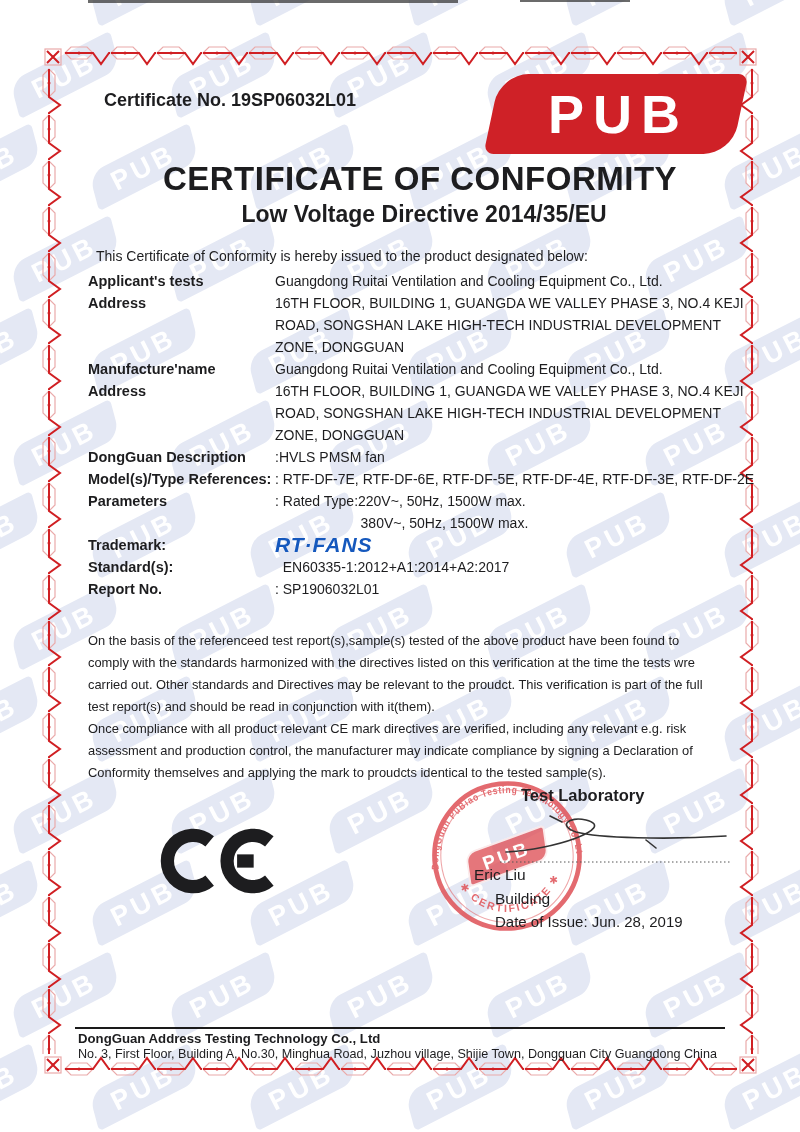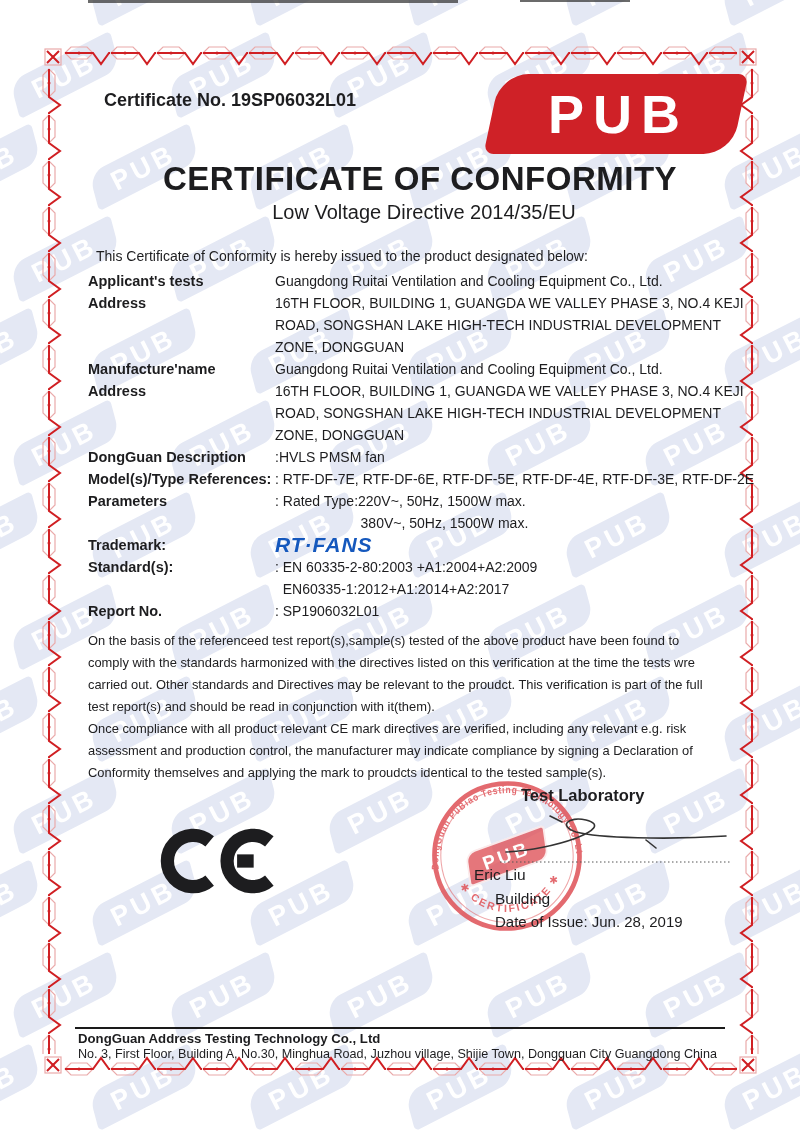--- a/index.html
+++ b/index.html
@@ -34,21 +34,21 @@
   .cert-no{position:absolute;left:104px;top:90px;font-size:18px;font-weight:bold;}
   .brand-logo{
     position:absolute;left:492px;top:74px;width:248px;height:80px;
     background:var(--brand_red,#cf2127);
     border-radius:28px 10px 28px 10px;
     transform:skewX(-12deg);
     display:flex;align-items:center;justify-content:center;z-index:4;
   }
   .brand-logo span{transform:skewX(12deg);color:#fff;font-weight:bold;font-size:54px;letter-spacing:9px;padding-left:6px;}
   .doc-title{position:absolute;left:80px;right:40px;top:160px;text-align:center;font-size:33px;font-weight:bold;letter-spacing:0.5px;}
-  .doc-subtitle{position:absolute;left:88px;right:40px;top:201px;text-align:center;font-size:20px;font-weight:normal;}
+  .doc-subtitle{position:absolute;left:88px;right:40px;top:201px;text-align:center;font-size:23px;font-weight:bold;}
   .intro{position:absolute;left:96px;top:248px;font-size:14px;}
   
   .fields{position:absolute;left:88px;top:270px;width:660px;}
   .field-row{display:flex;align-items:flex-start;}
   .f-label{width:187px;flex:0 0 187px;font-size:14.5px;font-weight:bold;line-height:22px;}
   .f-value{flex:1;}
   .f-line{font-size:14px;line-height:22px;white-space:pre;}
   .rtfans{
     display:inline-block;color:var(--trademark_blue,#1558bd);
     font-size:21px;font-weight:bold;font-style:italic;letter-spacing:1px;line-height:22px;
@@ -488,21 +488,20 @@
             <div class="f-line">                      380V~, 50Hz, 1500W max.</div>
           </div>
         </div>
         <div class="field-row">
           <span class="f-label">Trademark:</span>
           <div class="f-value"><span class="rtfans">RT·FANS</span></div>
         </div>
         <div class="field-row">
           <span class="f-label">Standard(s):</span>
           <div class="f-value">
-            <div class="f-line">: EN 60335-2-80:2003 +A1:2004+A2:2009</div>
             <div class="f-line">  EN60335-1:2012+A1:2014+A2:2017</div>
           </div>
         </div>
         <div class="field-row">
           <span class="f-label">Report No.</span>
           <div class="f-value">
             <div class="f-line">: SP1906032L01</div>
           </div>
         </div>
       </div>

